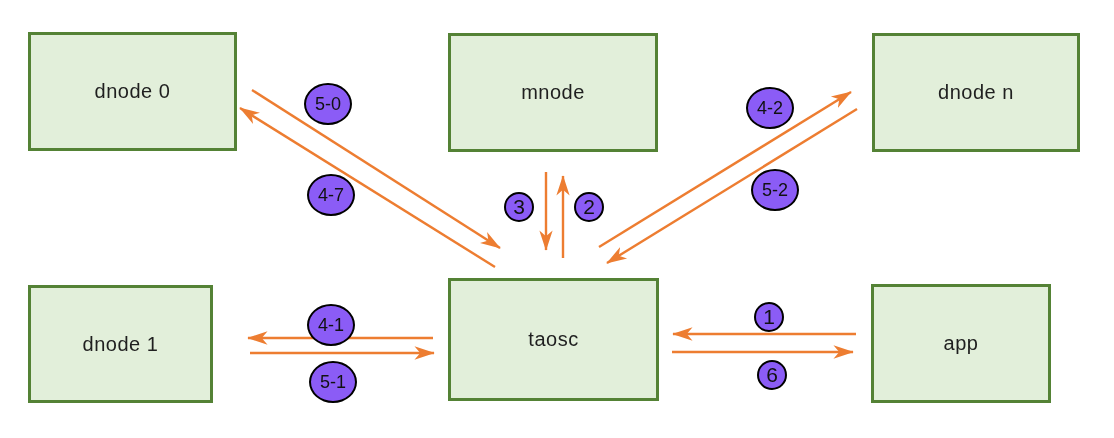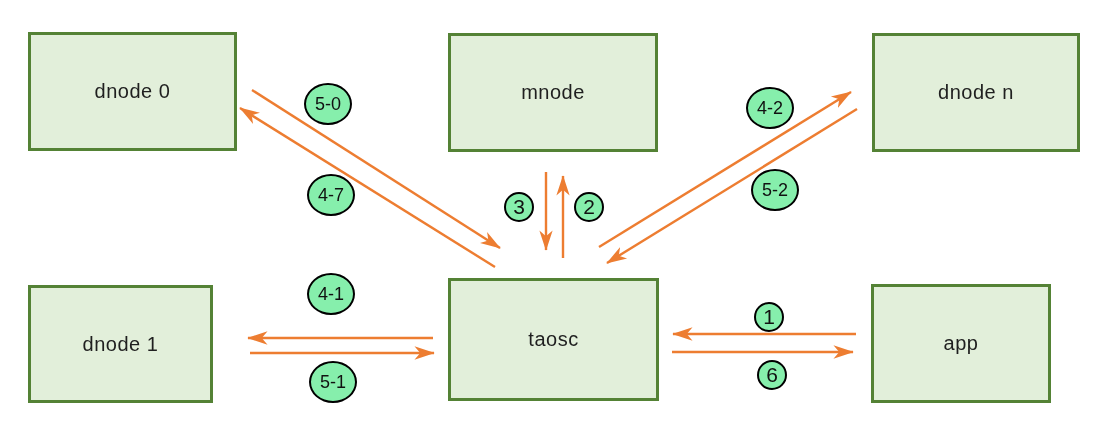--- a/index.html
+++ b/index.html
@@ -19,21 +19,21 @@
     box-sizing:border-box;
     z-index:2;
   }
   .node-label {
     font-size:20px;
     color:#1f1f1f;
     letter-spacing:0.5px;
   }
   .badge {
     position:absolute;
-    background:#86efac;
+    background:#8b5cf6;
     border:2.5px solid #000000;
     border-radius:50%;
     display:flex; align-items:center; justify-content:center;
     box-sizing:border-box;
     z-index:3;
     color:#111111;
   }
   .badge-pair  { width:48px; height:42px; font-size:18px; }
   .badge-digit { width:30px; height:30px; font-size:21px; }
 
@@ -43,21 +43,21 @@
   #n-dnoden { left:872px; top:33px;  width:208px; height:119px; }
   #n-dnode1 { left:28px;  top:285px; width:185px; height:118px; }
   #n-taosc  { left:448px; top:278px; width:211px; height:123px; }
   #n-app    { left:871px; top:284px; width:180px; height:119px; }
 
   
   #b-50 { left:304px; top:83px;  }
   #b-40 { left:307px; top:174px; }
   #b-42 { left:746px; top:87px;  }
   #b-52 { left:751px; top:169px; }
-  #b-41 { left:307px; top:273px; }
+  #b-41 { left:307px; top:304px; }
   #b-51 { left:309px; top:361px; }
   #b-3  { left:504px; top:192px; }
   #b-2  { left:574px; top:192px; }
   #b-1  { left:754px; top:302px; }
   #b-6  { left:757px; top:360px; }
 </style>
 </head>
 <body>
 
 <div class="canvas">

